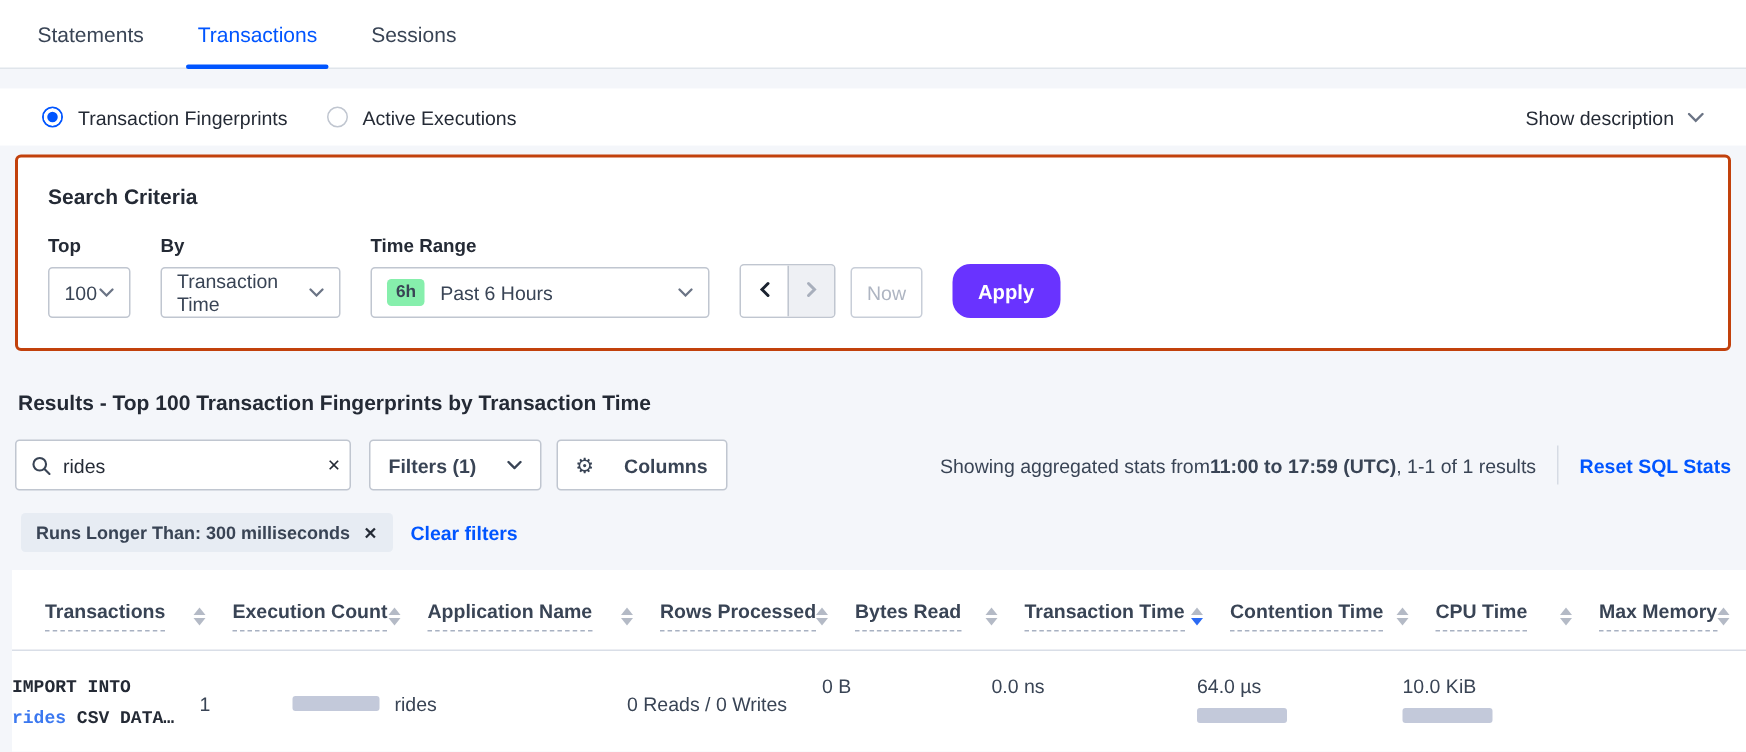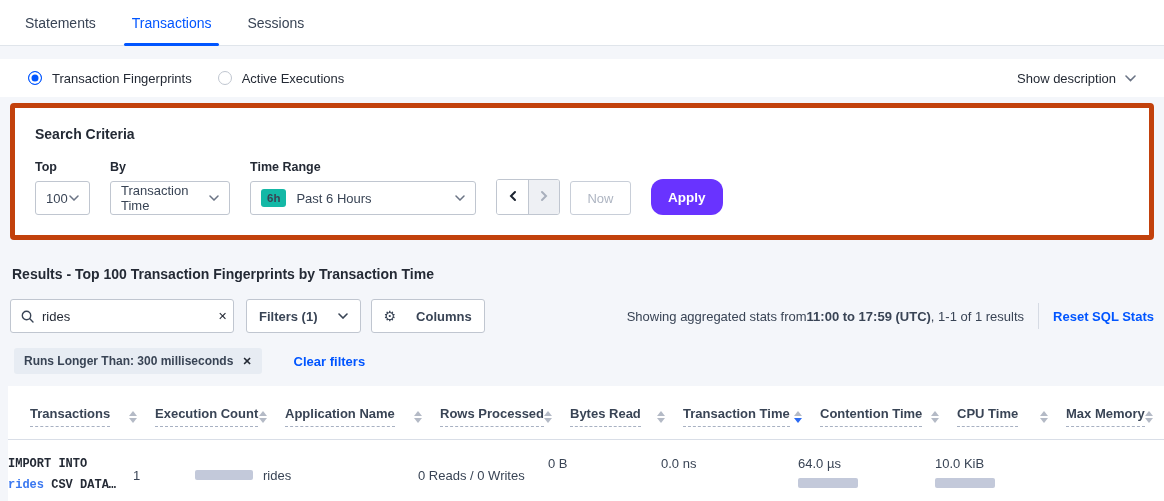--- a/index.html
+++ b/index.html
@@ -23,43 +23,43 @@
              align-items:center; padding:0 28px; }
   .radio-opt { display:flex; align-items:center; margin-right:26px; font-size:13px;
                color:#242A35; cursor:pointer; }
   .radio { width:14px; height:14px; border-radius:50%; margin-right:10px; background:#fff;
            border:1px solid #C0C6D0; flex:none; }
   .radio.checked { background:#0055FF; border:1px solid #0055FF;
                    box-shadow:inset 0 0 0 2.5px #fff; }
   .show-desc { margin-left:auto; display:flex; align-items:center; gap:9px;
                color:#242A35; cursor:pointer; }
   
-  .sc-panel { margin:6px 10px 0; background:#fff; border:5px solid #c2410c;
+  .sc-panel { margin:6px 10px 0; background:#fff; border:2px solid #c2410c;
               border-radius:4px; padding:18px 20px 20px; }
   .sc-title { font-size:14px; font-weight:700; color:#242A35; margin-bottom:18px; }
   .sc-controls { display:flex; align-items:flex-end; }
   .field { margin-right:20px; }
   .field-label { font-size:12.5px; font-weight:700; color:#242A35; margin-bottom:7px; }
   .select { height:34px; border:1px solid #C0C6D0; border-radius:3px; background:#fff;
             display:flex; align-items:center; justify-content:space-between;
             padding:0 10px; font-size:13px; color:#394455; cursor:pointer; }
   .sel-top { width:55px; }
   .sel-by { width:120px; }
   .sel-time { width:226px; }
   .time-left { display:flex; align-items:center; gap:10px; }
-  .badge-6h { background:#14b8a6; border-radius:3px; font-size:11.5px; font-weight:700;
+  .badge-6h { background:#86efac; border-radius:3px; font-size:11.5px; font-weight:700;
               padding:3px 6px; color:#394455; }
   .chev { color:#6B7485; display:flex; }
   .arrow-group { display:flex; border:1px solid #C0C6D0; border-radius:3px;
                  overflow:hidden; height:36px; margin-right:10px; }
   .arrow-btn { width:31px; display:flex; align-items:center; justify-content:center;
                background:#fff; color:#1b2330; cursor:pointer; }
   .arrow-btn.disabled { background:#EEF0F4; color:#A8AFBC; border-left:1px solid #C0C6D0;
                cursor:default; }
-  .now-btn { height:34px; width:61px; margin-right:20px; border:1px solid #C8CED8;
+  .now-btn { height:34px; width:48px; margin-right:20px; border:1px solid #C8CED8;
              border-radius:3px; background:#fff; color:#AEB5C2; font-size:13px;
              display:flex; align-items:center; justify-content:center; cursor:default; }
   .apply-btn { height:36px; padding:0 17px; background:#6933FF; border:none;
                border-radius:12px; color:#fff; font-weight:700; font-size:13.5px;
                font-family:"Liberation Sans",sans-serif; cursor:pointer; }
   
   .results-heading { margin:26px 12px 0; font-size:14px; font-weight:700; color:#242A35; }
   .search-row { margin:17px 10px 0; display:flex; align-items:center; }
   .search-box { width:224px; height:34px; border:1px solid #C0C6D0; border-radius:3px;
                 background:#fff; display:flex; align-items:center; padding:0 10px; }
@@ -74,21 +74,21 @@
   .gear { font-size:14px; font-weight:400; }
   .stats { margin-left:auto; display:flex; align-items:center; font-size:13px; color:#394455; }
   .stats b { font-weight:700; }
   .vdiv { width:1px; height:26px; background:#D6DBE4; margin:0 14px; }
   .reset-link { color:#0055FF; font-weight:600; cursor:pointer; white-space:nowrap; }
   
   .pill-row { margin:15px 10px 0 14px; display:flex; align-items:center; }
   .pill { background:#E7ECF3; border-radius:3px; padding:6px 10px; font-size:12px;
           font-weight:600; color:#394455; display:flex; align-items:center; gap:9px; }
   .pill .clear-x { font-size:11px; font-weight:700; }
-  .clear-filters { margin-left:32px; color:#0055FF; font-weight:700; font-size:13px; cursor:pointer; }
+  .clear-filters { margin-left:12px; color:#0055FF; font-weight:700; font-size:13px; cursor:pointer; }
   
   .table-panel { margin:12px 0 0 8px; background:#fff; padding:10px 0 12px; }
   .tgrid { display:grid; grid-template-columns:125px 130px 155px 130px 113px 137px 137px 109px 1fr;
            padding-left:22px; }
   .thead { border-bottom:1px solid #D9DEE7; }
   .th { display:flex; align-items:center; padding:10px 18px 12px 0; font-size:13px;
         font-weight:700; color:#394455; cursor:pointer; }
   .th-label { border-bottom:1.5px dashed #A8B1C2; padding-bottom:5px; white-space:nowrap; }
   .sort { margin-left:auto; display:flex; flex-direction:column; gap:2px; align-items:center; }
   .sa { width:0; height:0; border-left:4px solid transparent; border-right:4px solid transparent;

